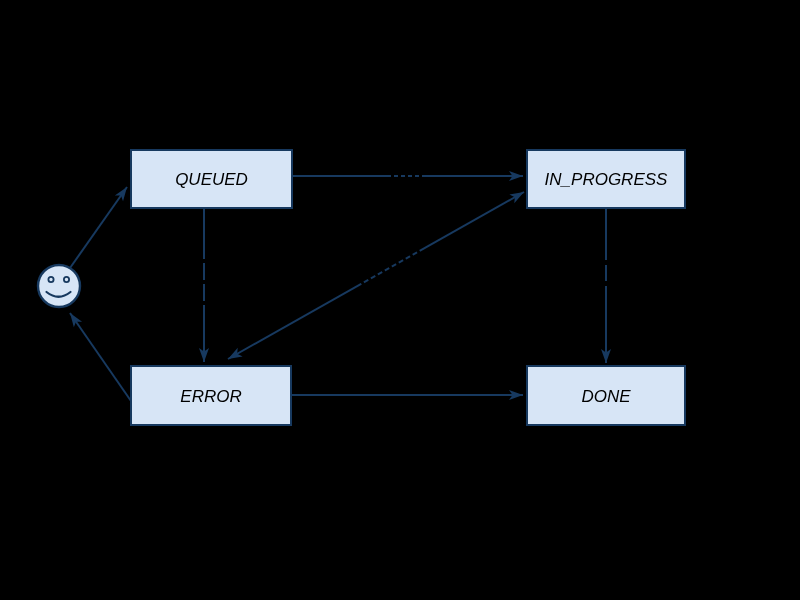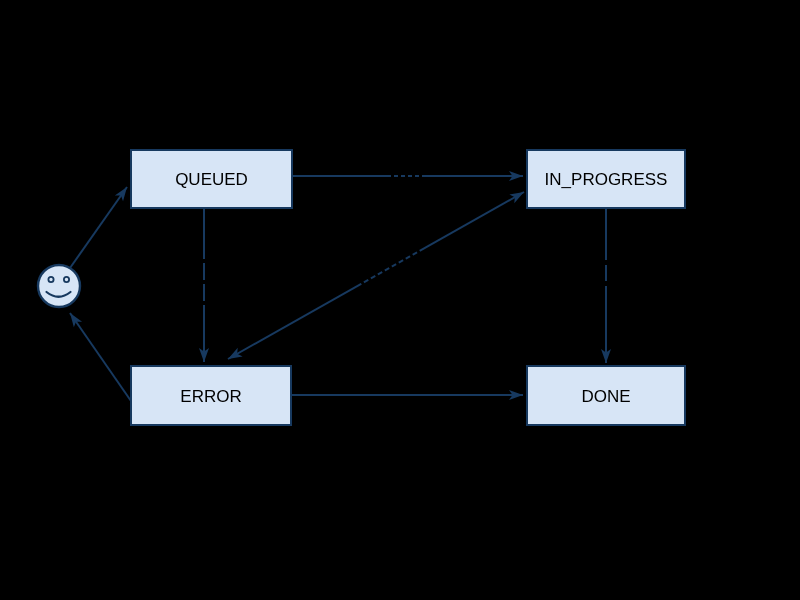--- a/index.html
+++ b/index.html
@@ -8,20 +8,21 @@
     --line:#17395f;
     --node-text:#000000;
   }
   html,body{margin:0;padding:0;background:var(--bg);}
   .stage{
     position:relative;
     width:796px;height:600px;
     background:var(--bg);
     overflow:hidden;
     font-family:"Liberation Sans", sans-serif;
+    font-style:italic;
   }
   svg{display:block;}
   .node-rect{fill:var(--node-fill);stroke:var(--line);stroke-width:2;}
   .node-label{
     fill:var(--node-text);
     font-family:"Liberation Sans", sans-serif;
     font-size:17px;
     text-anchor:middle;
   }
   .edge{stroke:var(--line);stroke-width:2;fill:none;}

